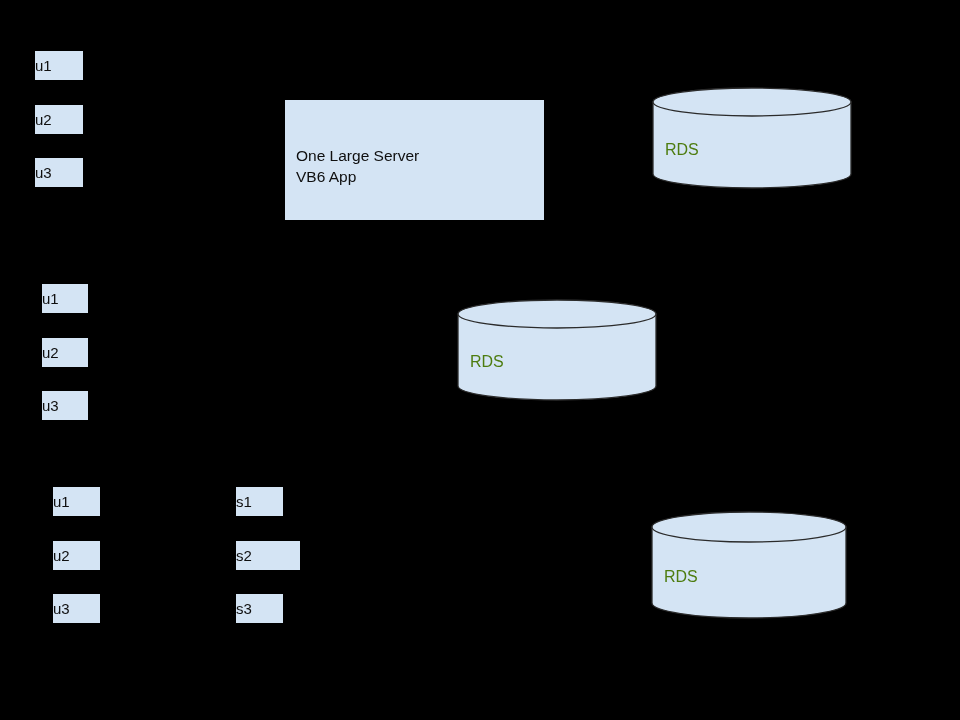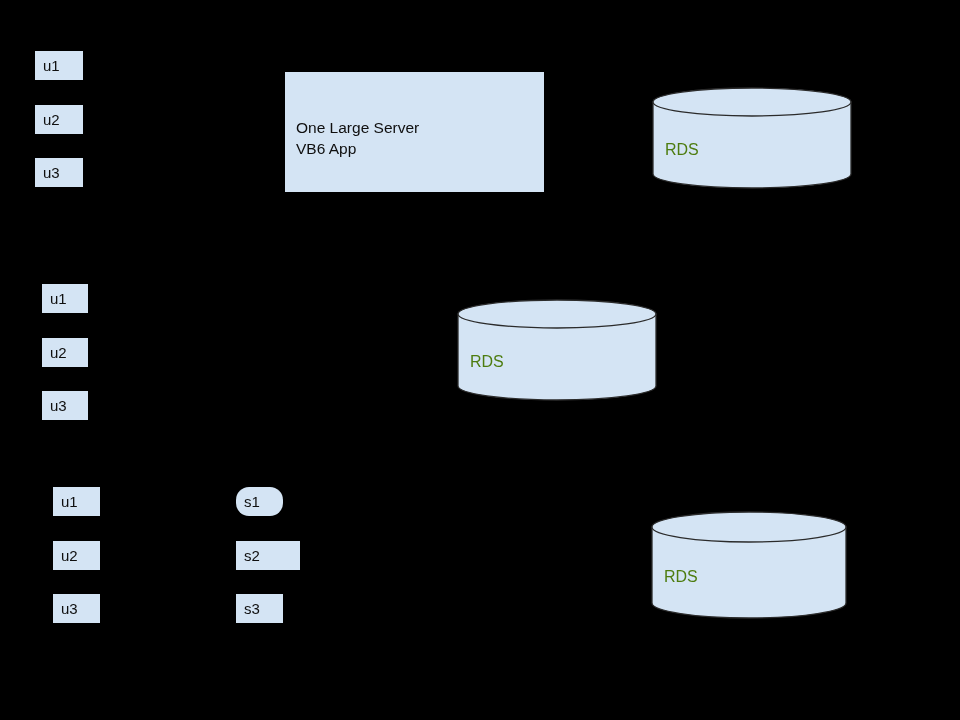--- a/index.html
+++ b/index.html
@@ -21,27 +21,27 @@
   }
   
   .chip {
     background: #d4e4f4;
     color: #0f0f0f;
     font-size: 15px;
     line-height: 1;
     display: flex;
     align-items: center;
     justify-content: flex-start;
-    padding-left: 8px;
   }
   
   .rect {
     background: #d4e4f4;
     color: #0f0f0f;
     font-size: 15.5px;
+    margin-top: 28px;
   }
   .rect .rect-text {
     position: absolute;
     left: 11px;
     top: 45px;
     white-space: pre-line;
     line-height: 1.38;
   }
   
   .cyl {
@@ -110,21 +110,21 @@
   <div class="node chip" style="left:53px; top:487px; width:47px; height:29px;">
     <span>u1</span>
   </div>
   <div class="node chip" style="left:53px; top:541px; width:47px; height:29px;">
     <span>u2</span>
   </div>
   <div class="node chip" style="left:53px; top:594px; width:47px; height:29px;">
     <span>u3</span>
   </div>
 
-  <div class="node chip" style="left:236px; top:487px; width:47px; height:29px;border-radius:13px;">
+  <div class="node chip" style="left:236px; top:487px; width:47px; height:29px;">
     <span>s1</span>
   </div>
   <div class="node chip" style="left:236px; top:541px; width:64px; height:29px;">
     <span>s2</span>
   </div>
   <div class="node chip" style="left:236px; top:594px; width:47px; height:29px;">
     <span>s3</span>
   </div>
 
   <div class="cyl" style="left:651px; top:511px; width:196px; height:108px;">

